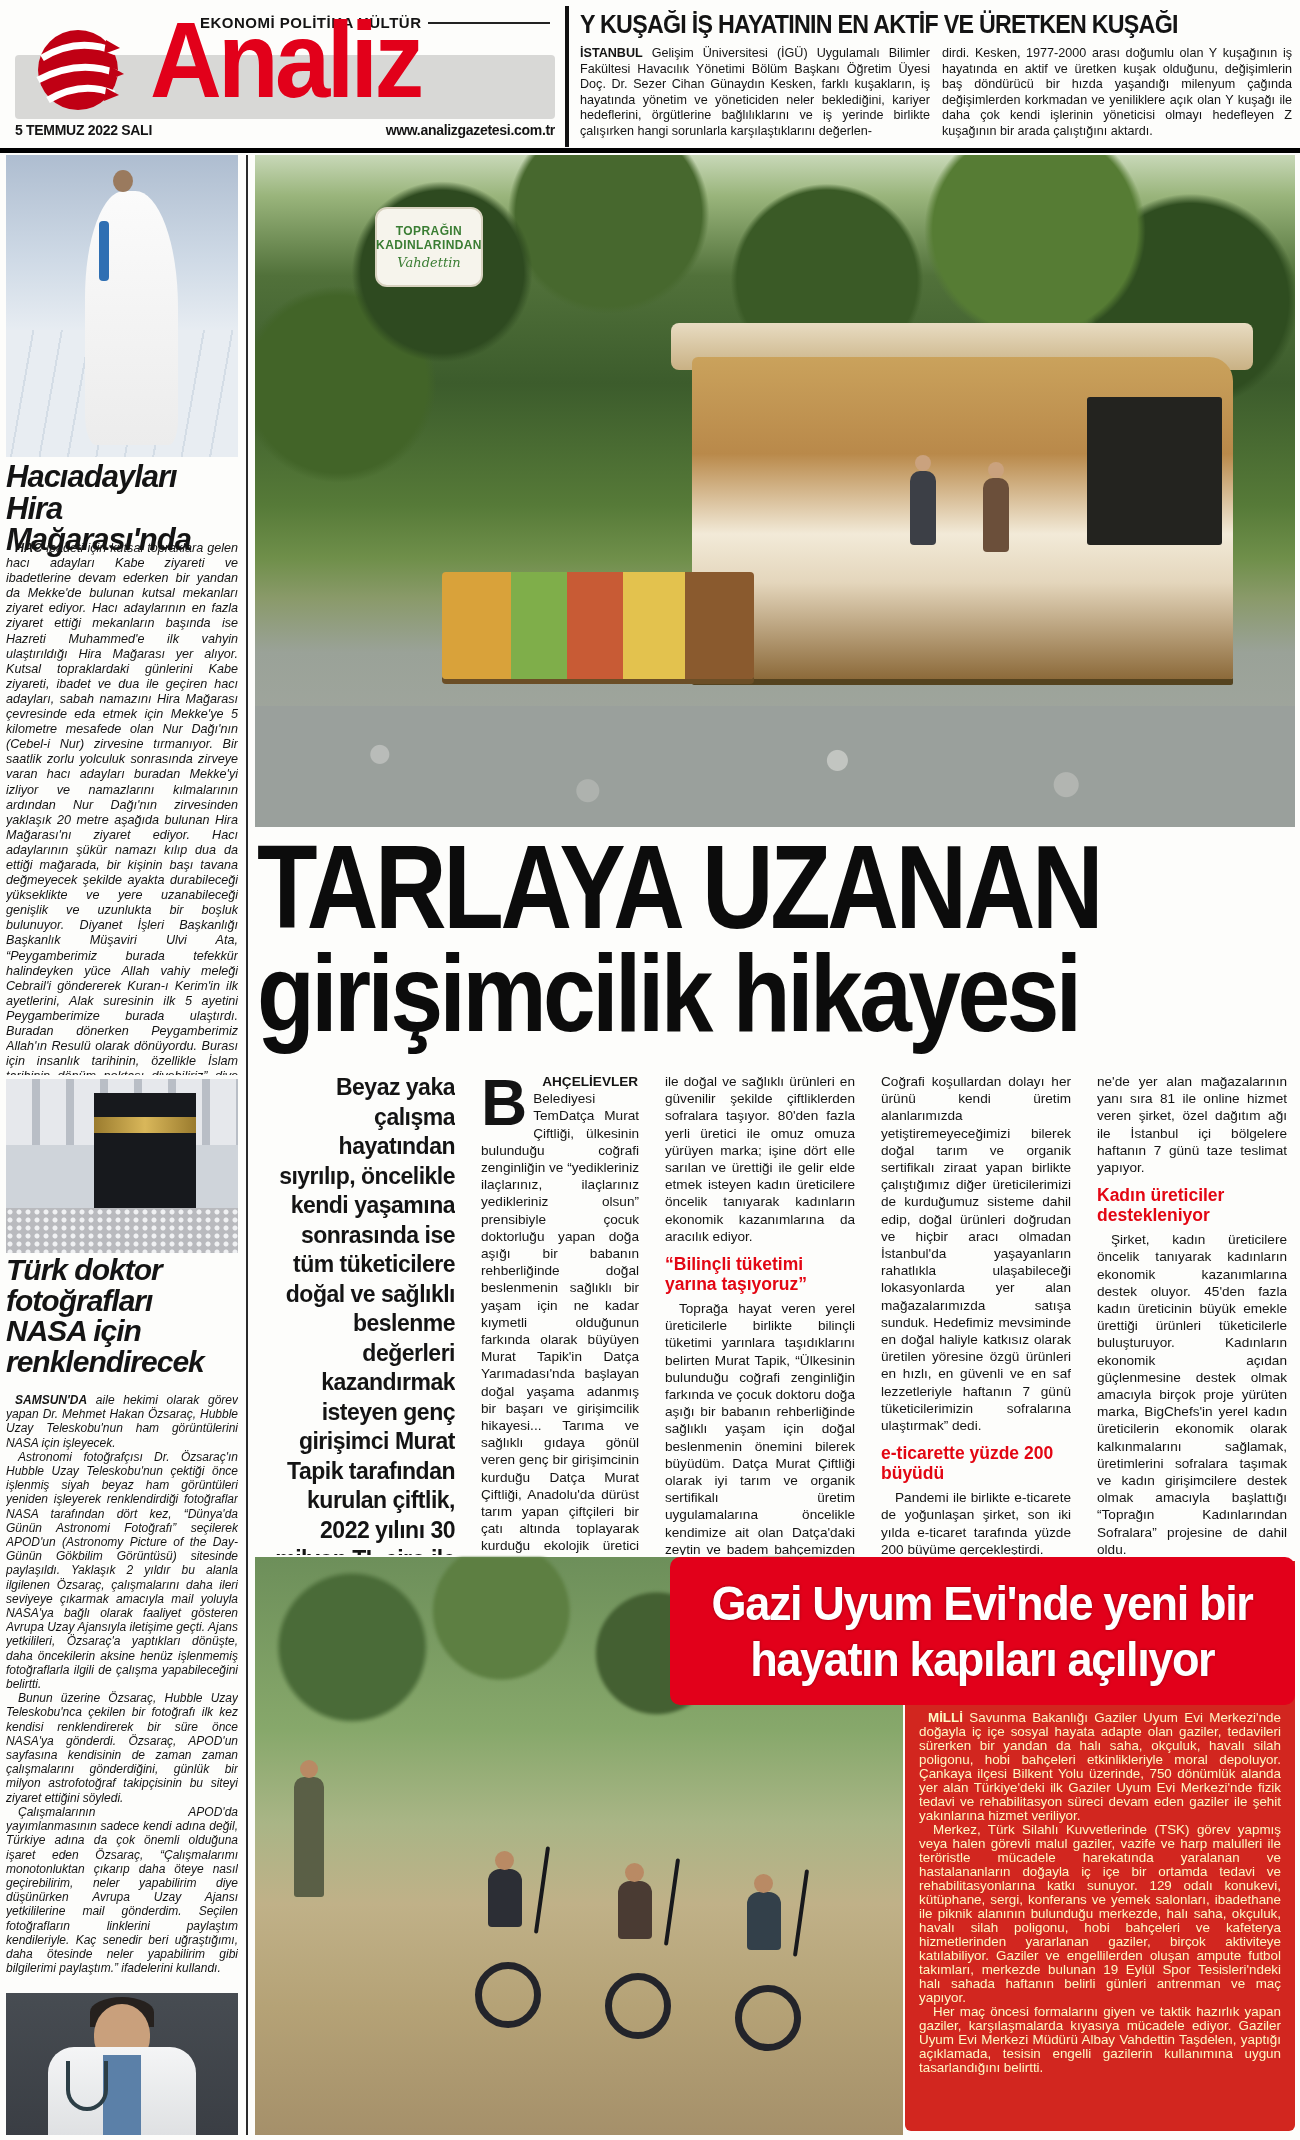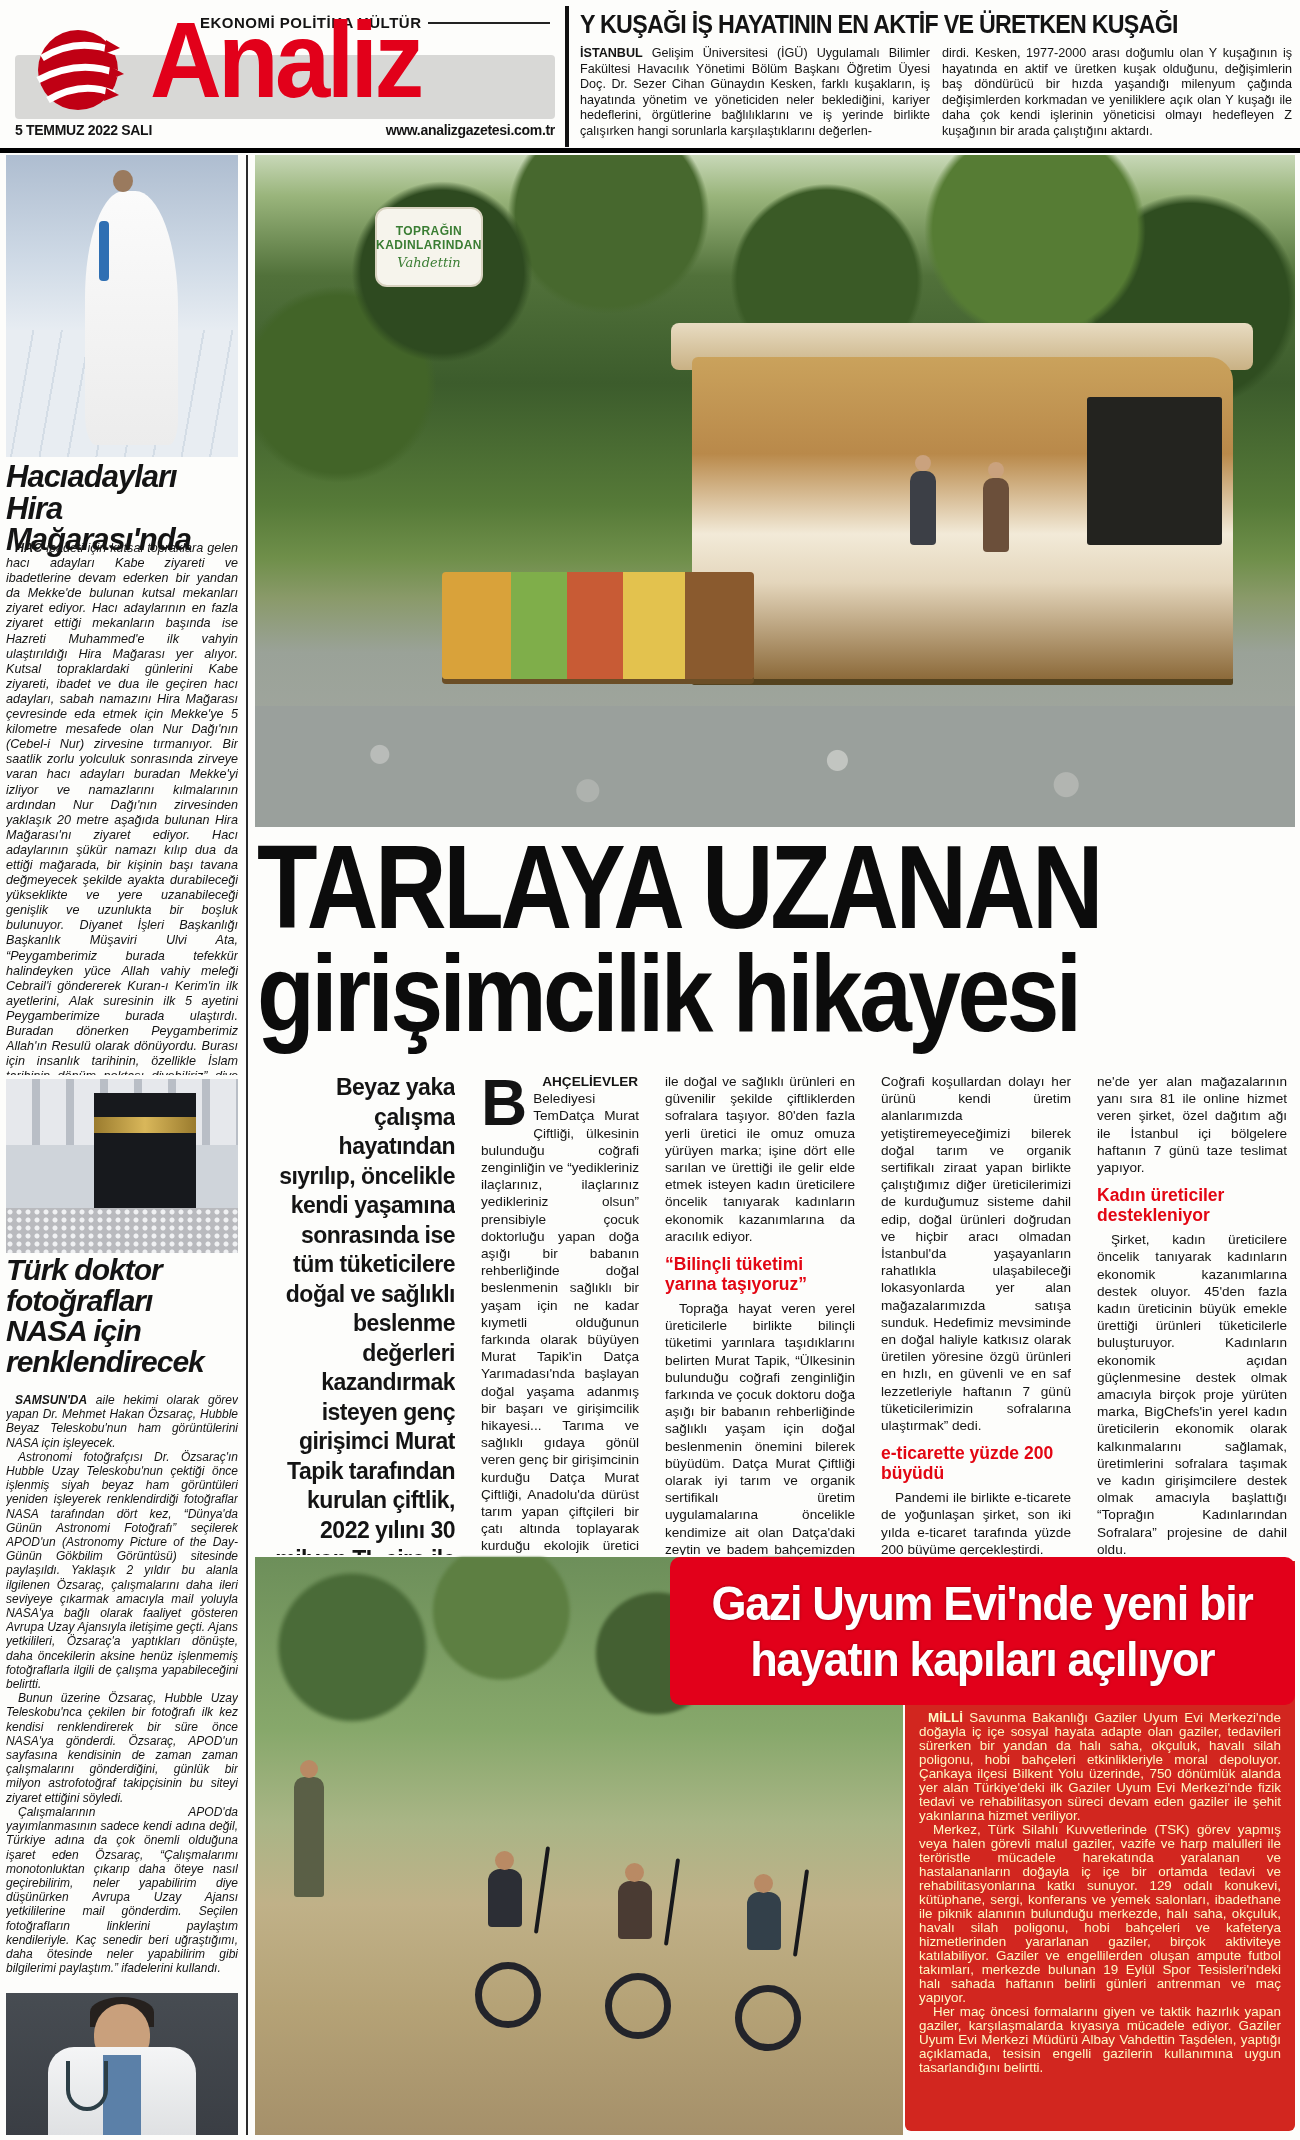--- a/index.html
+++ b/index.html
@@ -205,21 +205,21 @@
     <div class="abs kaaba">
       <div class="arches"></div>
       <div class="cube"></div>
       <div class="goldband"></div>
       <div class="crowd"></div>
     </div>
 
     <div class="abs rail-hl nasa-hl">Türk doktor fotoğrafları NASA için renklendirecek</div>
 
     <div class="abs rail-body just clip nasa-body" style="width:232px;">
-      <p><span class="lead-word">SAMSUN'DA</span><span> aile hekimi olarak görev yapan Dr. Mehmet Hakan Özsaraç, Hubble Beyaz Teleskobu'nun ham görüntülerini NASA için işleyecek.</span></p>
+      <p><span class="lead-word">SAMSUN'DA</span><span> aile hekimi olarak görev yapan Dr. Mehmet Hakan Özsaraç, Hubble Uzay Teleskobu'nun ham görüntülerini NASA için işleyecek.</span></p>
       <p>Astronomi fotoğrafçısı Dr. Özsaraç'ın Hubble Uzay Teleskobu'nun çektiği önce işlenmiş siyah beyaz ham görüntüleri yeniden işleyerek renklendirdiği fotoğraflar NASA tarafından dört kez, “Dünya'da Günün Astronomi Fotoğrafı” seçilerek APOD'un (Astronomy Picture of the Day-Günün Gökbilim Görüntüsü) sitesinde paylaşıldı. Yaklaşık 2 yıldır bu alanla ilgilenen Özsaraç, çalışmalarını daha ileri seviyeye çıkarmak amacıyla mail yoluyla NASA'ya bağlı olarak faaliyet gösteren Avrupa Uzay Ajansıyla iletişime geçti. Ajans yetkilileri, Özsaraç'a yaptıkları dönüşte, daha öncekilerin aksine henüz işlenmemiş fotoğraflarla ilgili de çalışma yapabileceğini belirtti.</p>
       <p>Bunun üzerine Özsaraç, Hubble Uzay Teleskobu'nca çekilen bir fotoğrafı ilk kez kendisi renklendirerek bir süre önce NASA'ya gönderdi. Özsaraç, APOD'un sayfasına kendisinin de zaman zaman çalışmalarını gönderdiğini, günlük bir milyon astrofotoğraf takipçisinin bu siteyi ziyaret ettiğini söyledi.</p>
       <p>Çalışmalarının APOD'da yayımlanmasının sadece kendi adına değil, Türkiye adına da çok önemli olduğuna işaret eden Özsaraç, “Çalışmalarımı monotonluktan çıkarıp daha öteye nasıl geçirebilirim, neler yapabilirim diye düşünürken Avrupa Uzay Ajansı yetkililerine mail gönderdim. Seçilen fotoğrafların linklerini paylaştım kendileriyle. Kaç senedir beri uğraştığımı, daha ötesinde neler yapabilirim gibi bilgilerimi paylaştım.” ifadelerini kullandı.</p>
     </div>
 
     <div class="abs doctor">
       <div class="hair"></div>
       <div class="head"></div>
       <div class="coat"></div>
       <div class="shirt"></div>

